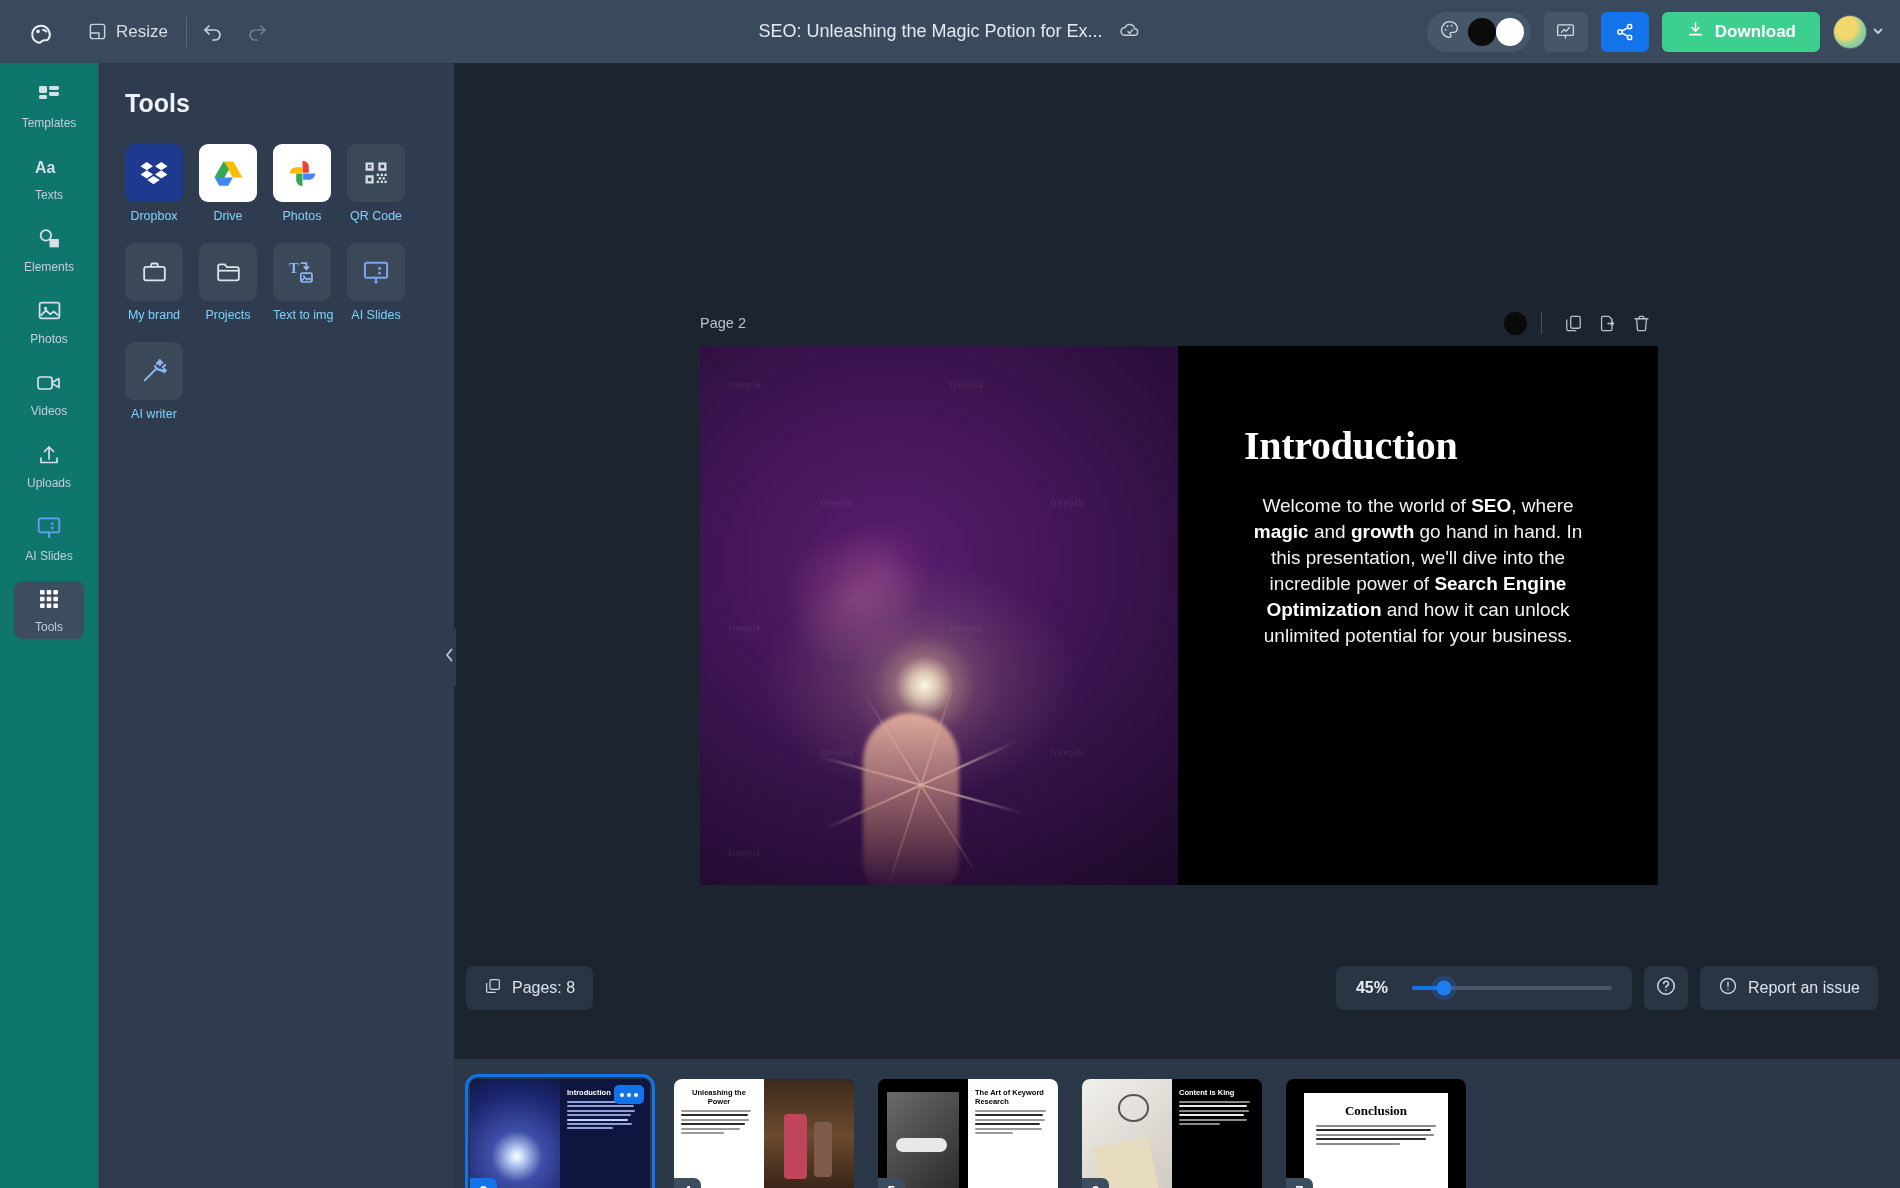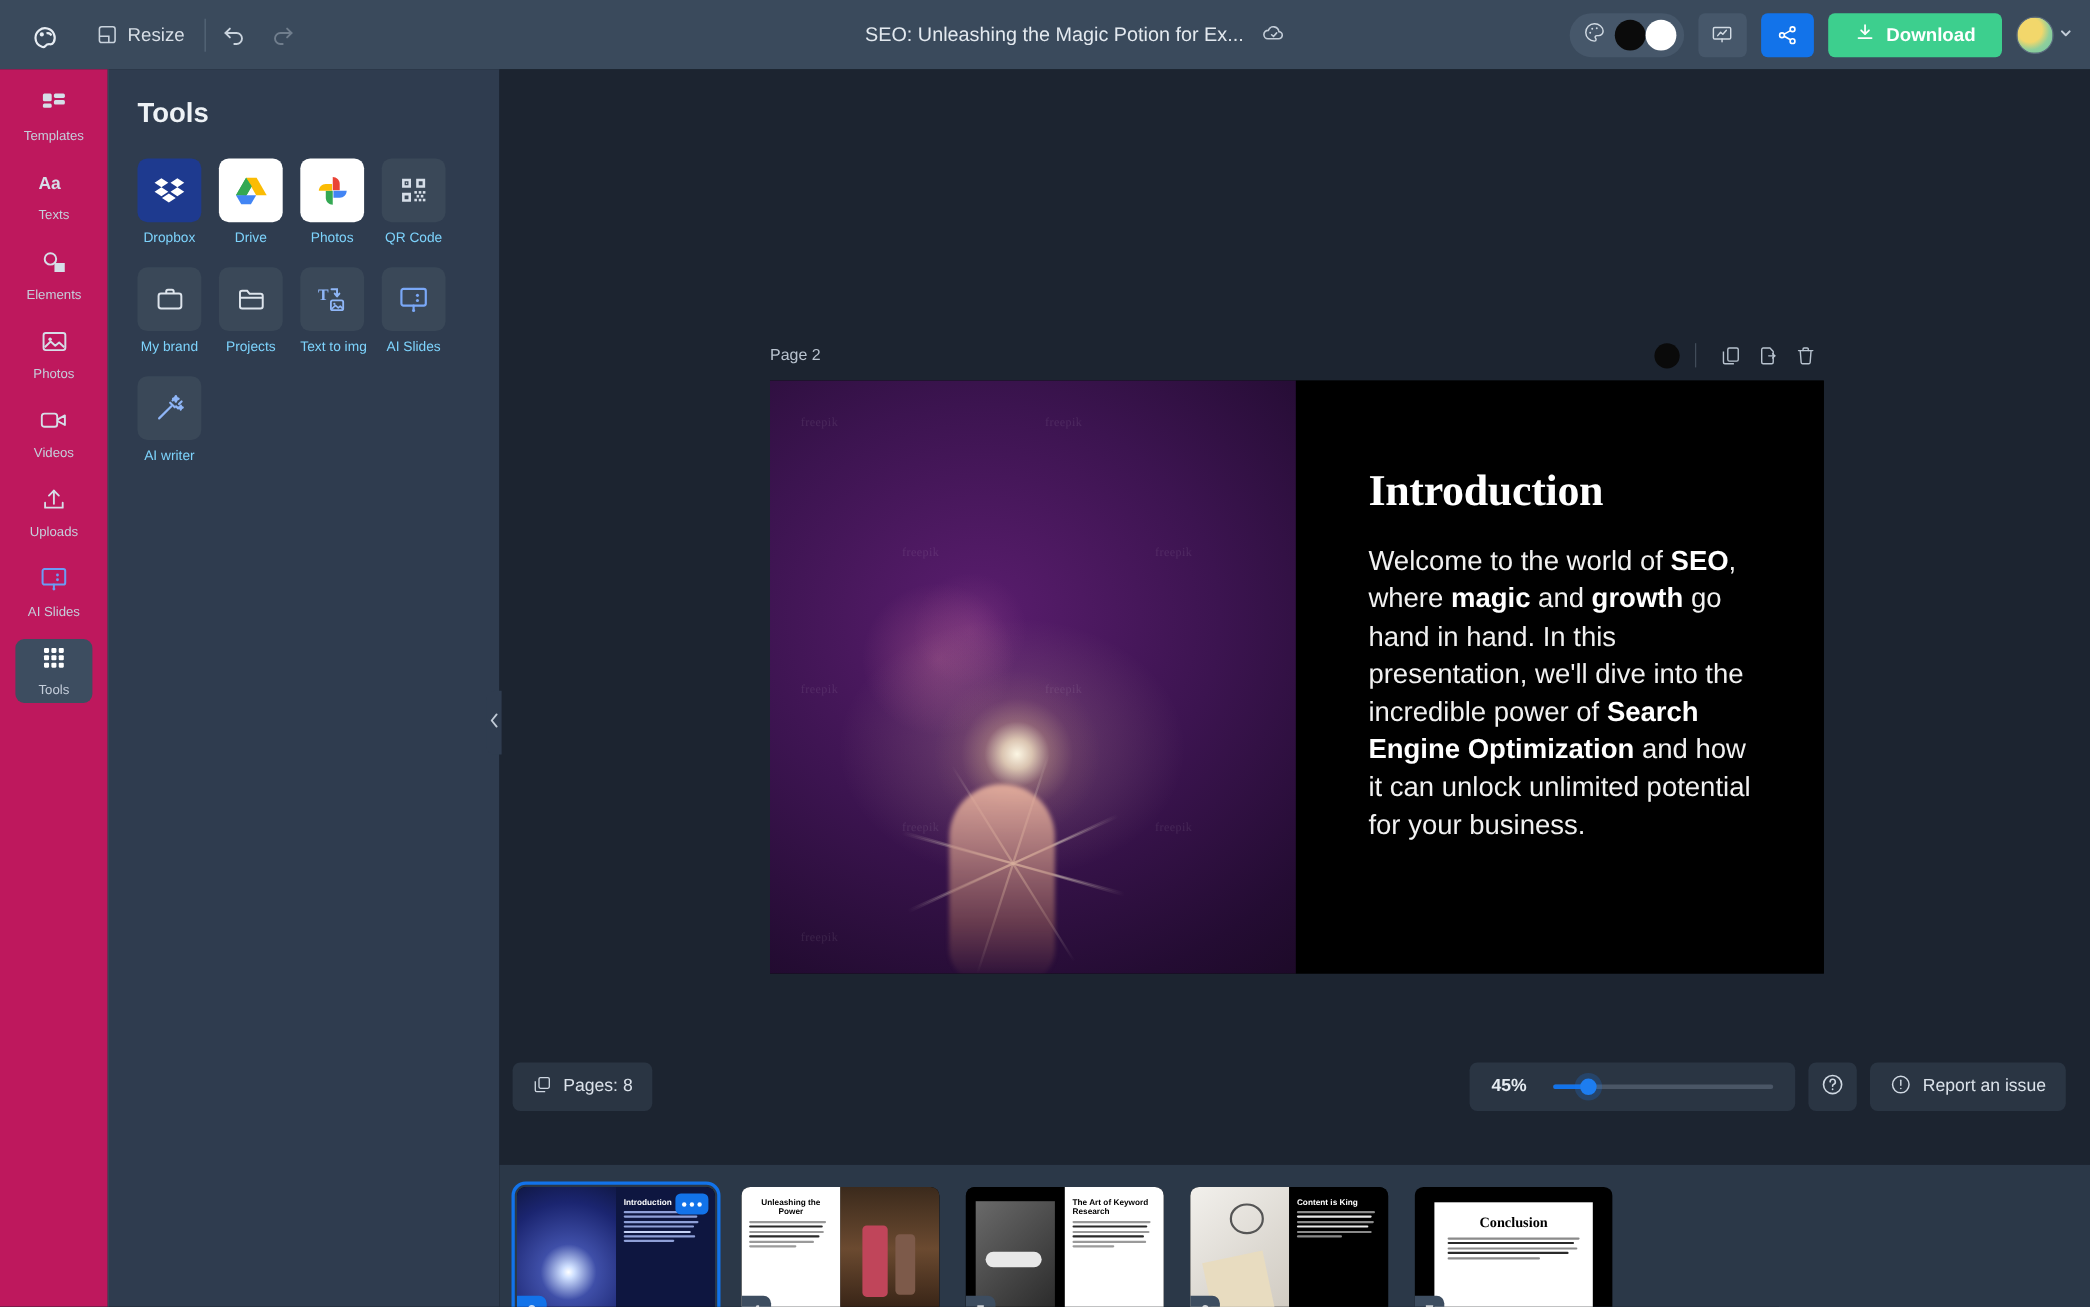--- a/index.html
+++ b/index.html
@@ -27,21 +27,21 @@
     color: #d7dee6; font-size: 17px; border-radius: 5px; cursor: pointer;
   }
   .icon-btn {
     width: 44px; height: 40px; display: flex; align-items: center;
     justify-content: center; border-radius: 5px; cursor: pointer;
   }
   .icon-btn.disabled { opacity: .38; cursor: default; }
 
   .title-wrap {
     position: absolute; left: 50%; transform: translateX(-50%);
-    display: flex; align-items: center; gap: 16px; margin-left: 28px;
+    display: flex; align-items: center; gap: 16px;
   }
   .doc-title { color: #e3e9ef; font-size: 18px; white-space: nowrap; }
 
   .tb-right {
     position: absolute; right: 16px; display: flex; align-items: center; gap: 13px;
   }
   .theme-toggle {
     display: flex; align-items: center; gap: 8px;
     background: #46576a; border-radius: 22px; height: 40px;
     padding: 0 7px 0 12px; cursor: pointer;
@@ -71,21 +71,21 @@
   .avatar-wrap { display: flex; align-items: center; gap: 5px; cursor: pointer; }
   .avatar {
     width: 34px; height: 34px; border-radius: 50%;
     background: radial-gradient(circle at 35% 35%, #f2d76b 0%, #f2d76b 38%, #8fcf9b 62%, #6fc4a6 100%);
     border: 1px solid #5a6b7d;
   }
 
   
   .rail {
     position: absolute; top: 63px; left: 0; width: 98px; height: 1125px;
-    background: #be185d; padding-top: 14px;
+    background: #0f766e; padding-top: 14px;
   }
   .rail-item {
     width: 70px; margin: 0 auto 14px auto; height: 58px; border-radius: 8px;
     display: flex; flex-direction: column; align-items: center;
     justify-content: center; gap: 5px; cursor: pointer;
   }
   .rail-item.active { background: #3d4d60; }
   .rail-label { color: #c5cedb; font-size: 12px; }
 
   
@@ -156,21 +156,21 @@
     position: absolute; color: rgba(255,255,255,.085); font-size: 11px;
     letter-spacing: .4px; pointer-events: none; white-space: nowrap; font-family: Liberation Serif, serif;
   }
   .slide-text {
     width: 480px; height: 539px; background: #000; padding: 76px 66px 0 66px;
   }
   .slide-heading {
     font-family: "Liberation Serif", serif; color: #fff;
     font-size: 40px; font-weight: bold; margin-bottom: 24px; letter-spacing: -.3px;
   }
-  .slide-body { color: #f1f1f1; font-size: 25px; line-height: 1.37; }
+  .slide-body { color: #f1f1f1; font-size: 19px; line-height: 1.37; text-align: center; }
   .slide-body b { font-weight: bold; color: #fff; }
 
   
   .pages-btn {
     position: absolute; left: 12px; bottom: 232px; display: flex; align-items: center;
     gap: 10px; height: 44px; padding: 0 18px; background: #2a3543;
     border-radius: 7px; color: #dbe2ea; font-size: 16px; cursor: pointer;
   }
   .bottom-right {
     position: absolute; right: 22px; bottom: 232px; display: flex; align-items: center; gap: 12px;

